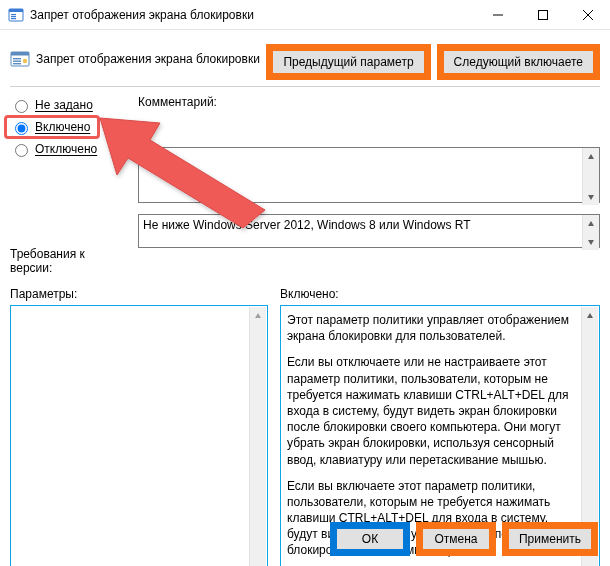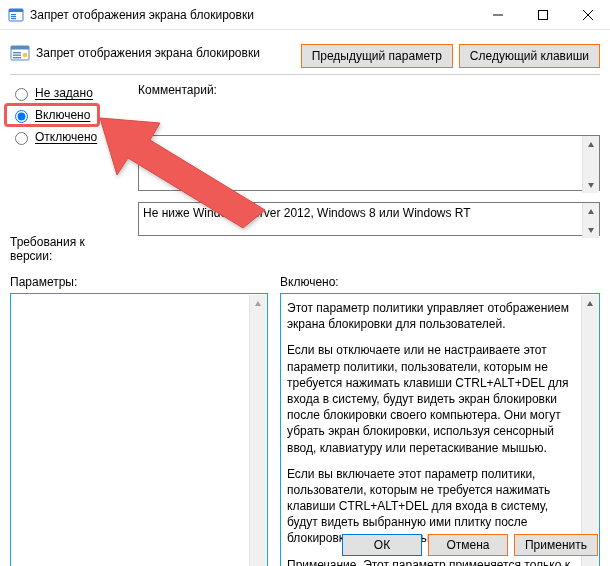--- a/index.html
+++ b/index.html
@@ -46,21 +46,21 @@
   }
   .header-icon {
     width: 20px; height: 20px;
     display: flex; align-items: center; justify-content: center;
     margin-right: 6px;
   }
   .header-label { flex: 1; font-size: 12px; }
   .nav-buttons { display: flex; gap: 6px; margin-top: 6px; }
   .btn {
     background: #e1e1e1;
-    border: 1px solid #f97316;
+    border: 7px solid #f97316;
     font-size: 12px;
     padding: 4px 10px;
     min-width: 88px;
     text-align: center;
     cursor: default;
     font-family: inherit;
   }
   .btn.default { border-color: #0078d7; }
   hr.sep {
     border: none;
@@ -201,21 +201,21 @@
         <rect x="1" y="3" width="18" height="3.5" fill="#5b8bbf"></rect>
         <rect x="3" y="9" width="8" height="1.4" fill="#5b8bbf"></rect>
         <rect x="3" y="11.5" width="8" height="1.4" fill="#5b8bbf"></rect>
         <rect x="3" y="14" width="8" height="1.4" fill="#5b8bbf"></rect>
         <circle cx="15" cy="12" r="2.2" fill="#f3c24b"></circle>
       </svg>
     </span>
     <span class="header-label">Запрет отображения экрана блокировки</span>
     <div class="nav-buttons">
       <button class="btn">Предыдущий параметр</button>
-      <button class="btn">Следующий клавиши</button>
+      <button class="btn">Следующий включаете</button>
     </div>
   </div>
 
   <hr class="sep">
 
   <div class="mid">
     <div class="radios">
       <label class="radio-row">
         <input type="radio" name="state" style="">
         <span class="lbl plain"><span class="ul">Не задано</span></span>

